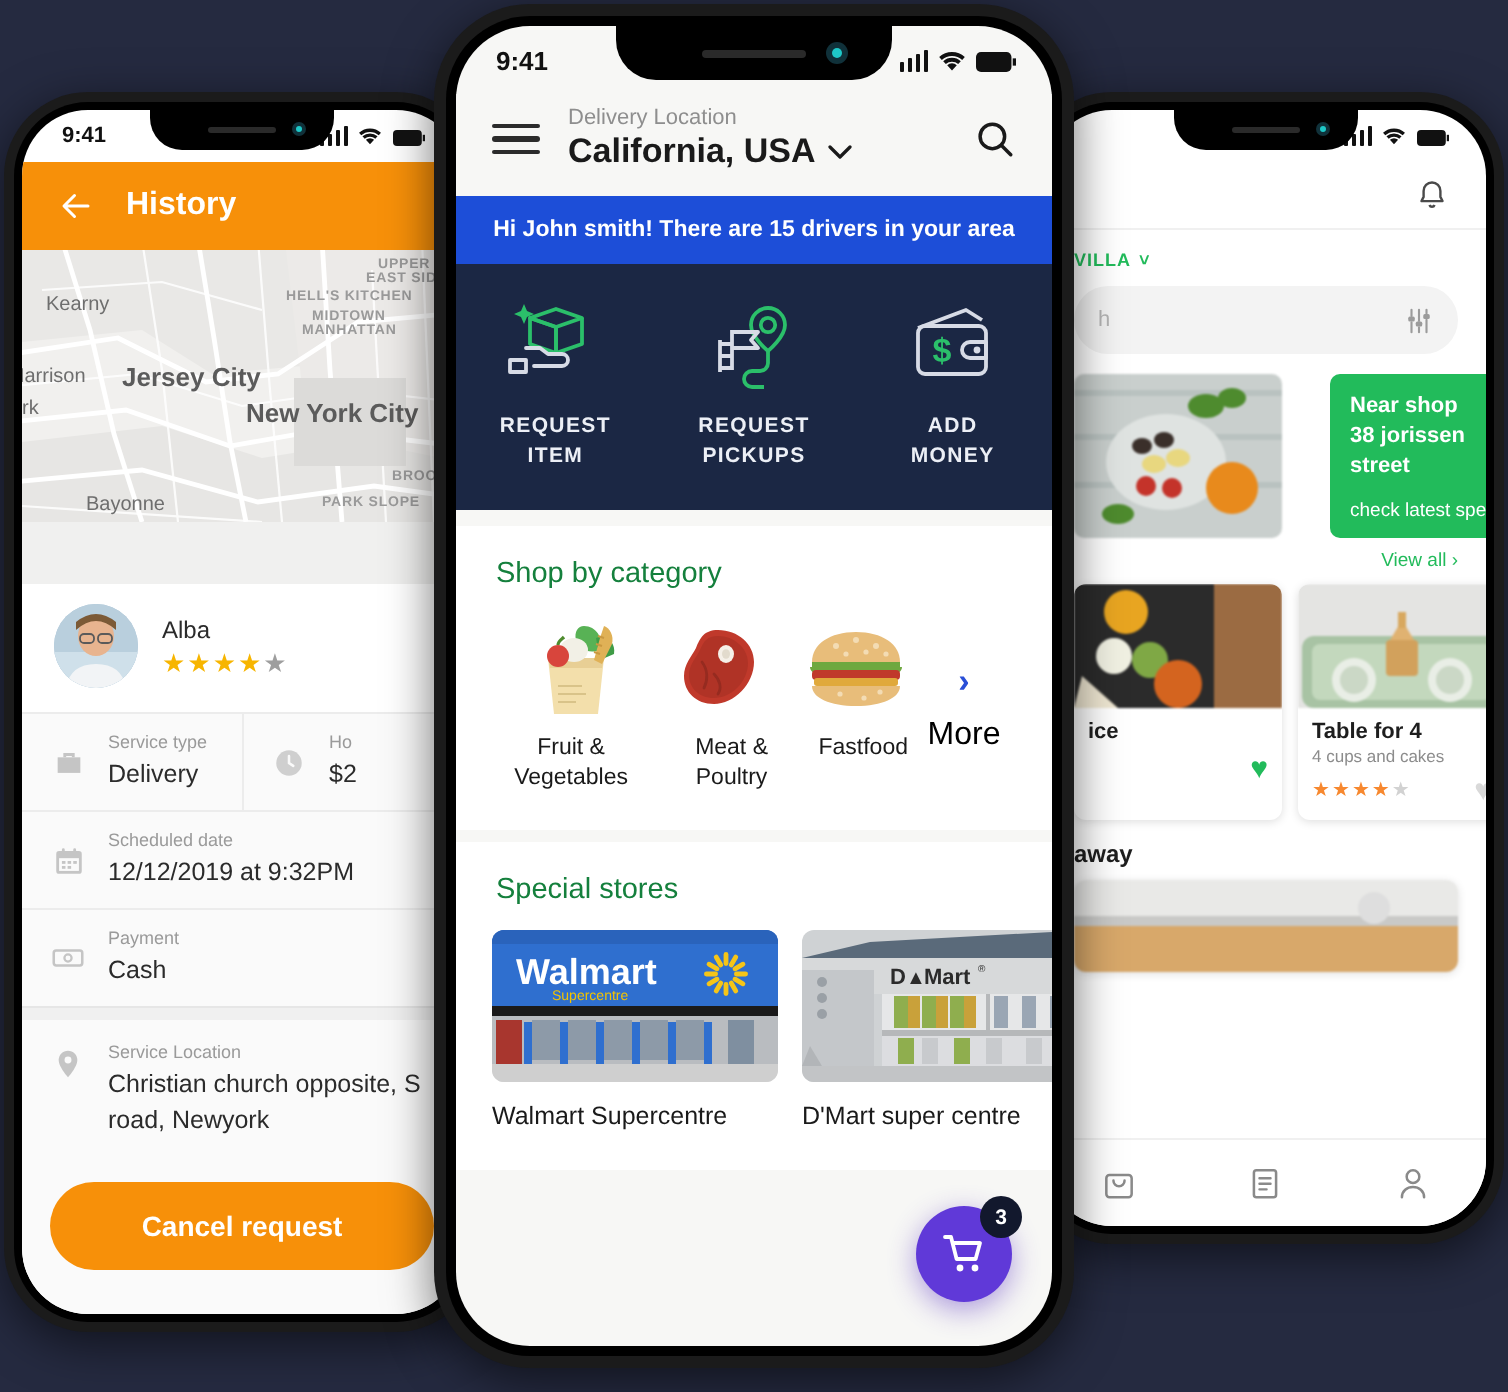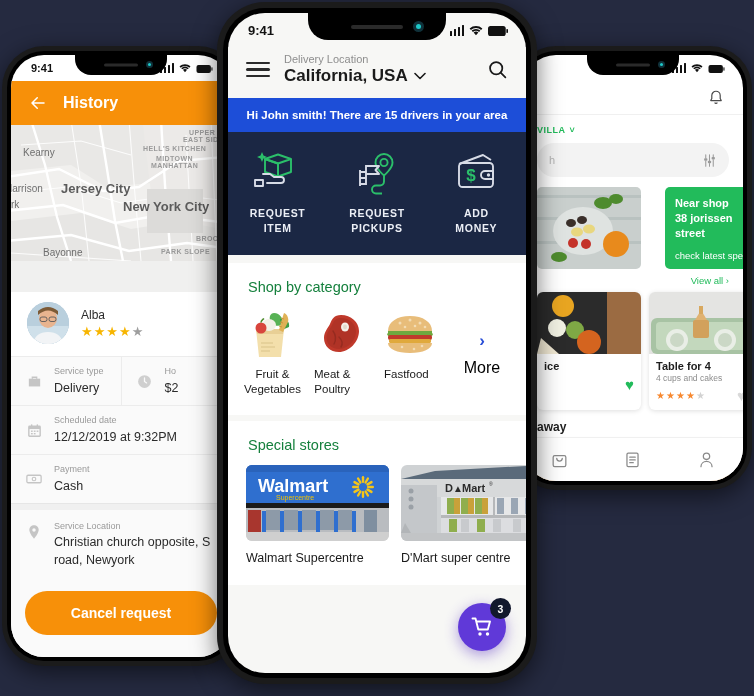--- a/index.html
+++ b/index.html
@@ -76,21 +76,21 @@
              color:#c2c2c2; }
   .sep { height:7px; background:#f0f0f0; border-top:1px solid #e6e6e6; }
 
   .cancel-wrap { position:absolute; left:0; right:0; bottom:0; padding:14px 14px 22px;
                  background:#fafafa; }
   .cancel-btn { height:44px; border-radius:22px; background:#f79009; color:#fff;
                 font-size:14px; font-weight:600; display:flex; align-items:center;
                 justify-content:center; }
 
   
-  #phone-right { right:2px; top:46px; width:238px; height:444px; }
+  #phone-right { right:2px; top:46px; width:238px; height:576px; }
   #phone-right .statusbar { height:26px; font-size:11px; }
   #phone-right .notch { width:92px; height:20px; }
   #phone-right .notch .speaker { width:34px; height:3px; }
   #phone-right .notch .cam { width:7px; height:7px; right:14px; top:6px; }
   #phone-right .screen { background:#fff; }
 
   .r-top { margin-top:26px; height:34px; display:flex; align-items:center;
            justify-content:flex-end; padding:0 18px; border-bottom:1px solid #f0f0f0; }
   .r-loc { padding:10px 0 6px 14px; display:flex; align-items:center; gap:4px;
            color:#22bb5b; font-size:9px; font-weight:700; letter-spacing:.5px; }
@@ -147,21 +147,21 @@
   .c-banner { background:#1d4ed8; color:#fff; font-size:11.5px; font-weight:700;
               text-align:center; padding:11px 8px; }
   .c-actions { background:#1b2744; display:flex; padding:18px 0 20px; }
   .c-act { flex:1; display:flex; flex-direction:column; align-items:center; gap:10px; }
   .c-act .lbl { color:#eceff6; font-size:10.5px; font-weight:700; letter-spacing:.7px;
                 text-align:center; line-height:1.4; }
 
   .c-panel { background:#fff; margin-top:8px; }
   .c-sect-t { font-size:14.5px; color:#15803d; padding:16px 20px 0; }
   .c-cats { display:flex; align-items:flex-start; padding:14px 16px 18px; }
-  .c-cat { flex:1; display:flex; flex-direction:column; align-items:flex-start; gap:8px; }
+  .c-cat { flex:1; display:flex; flex-direction:column; align-items:flex-end; gap:8px; }
   .c-cat .cl { font-size:11.5px; color:#1a1a1a; text-align:center; line-height:1.3; }
   .c-more { flex:.8; display:flex; flex-direction:column; align-items:center; gap:8px; }
   .c-more .arr { color:#2a4fd7; font-size:17px; font-weight:700; margin-top:22px; }
 
   .c-stores { display:flex; gap:12px; padding:12px 0 20px 18px; }
   .store { width:143px; flex:none; }
   .store .img { height:76px; border-radius:6px; overflow:hidden; position:relative; }
   .store .nm { font-size:12.5px; color:#1a1a1a; margin-top:10px; white-space:nowrap; }
 
   .fab { position:absolute; right:20px; bottom:22px; width:48px; height:48px;

